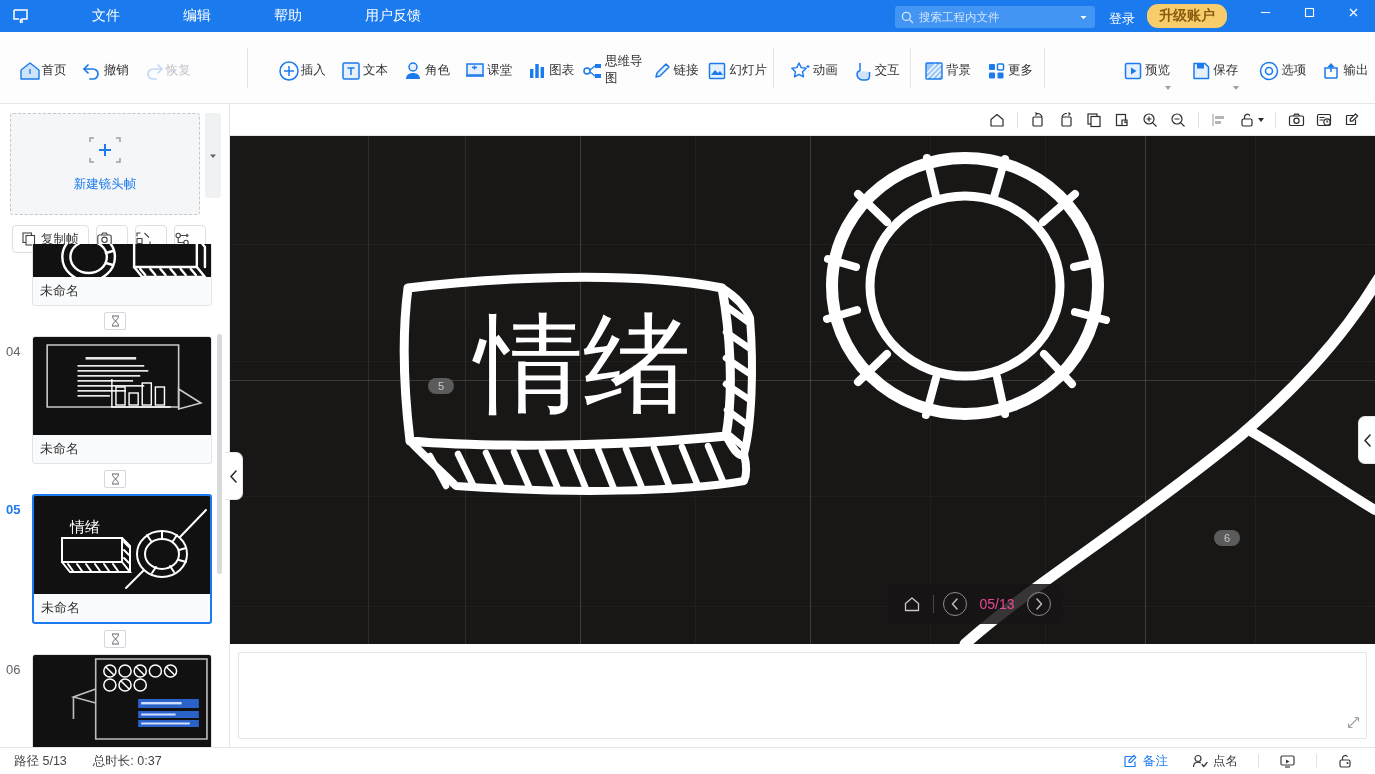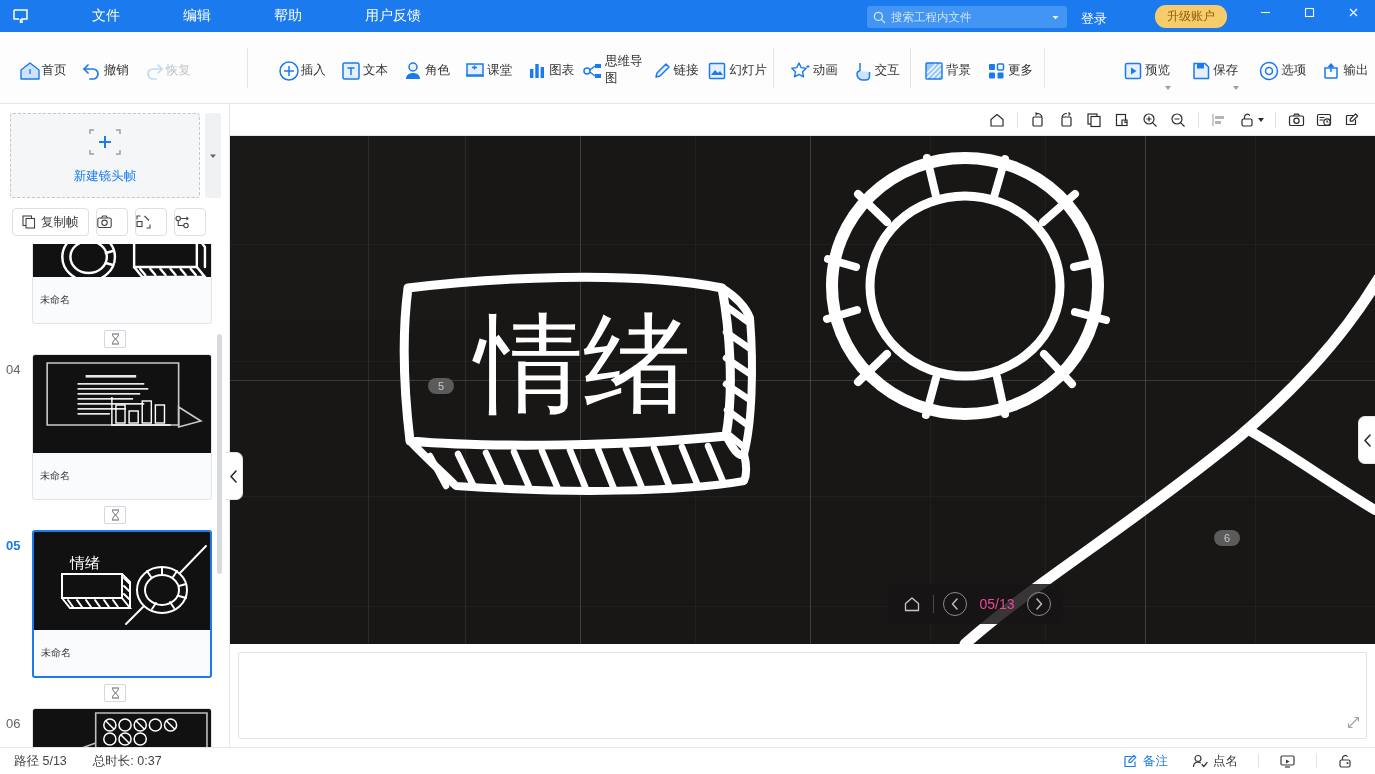--- a/index.html
+++ b/index.html
@@ -31,22 +31,22 @@
   #search-box {
     width: 200px; height: 22px; background: #4295f2; border-radius: 3px;
     display: flex; align-items: center; padding: 0 6px; margin-right: 14px;
   }
   #search-input-text {
     flex: 1; color: #cfe3fb; font-size: 11.5px; margin-left: 5px;
     white-space: nowrap; overflow: hidden;
   }
   #login-btn { color: #fff; font-size: 13px; margin-right: 12px; cursor: pointer; }
   #upgrade-btn {
-    background: #f7cd6b; color: #8a5a10; font-size: 12px; font-weight: normal;
-    border-radius: 11px; padding: 3px 12px; margin-right: 16px; cursor: pointer; margin-left: 36px;
+    background: #f7cd6b; color: #8a5a10; font-size: 14px; font-weight: bold;
+    border-radius: 11px; padding: 3px 12px; margin-right: 16px; cursor: pointer;
   }
   .win-btn {
     width: 44px; height: 32px; display: flex; align-items: center;
     justify-content: center; color: #fff; cursor: pointer;
   }
 
   
   #ribbon {
     position: absolute; left: 0; top: 32px; width: 1375px; height: 72px;
     background: #fdfdfd; border-bottom: 1px solid #e4e6e9;
@@ -66,21 +66,21 @@
     border-right: 3.5px solid transparent; border-top: 4px solid #9aa0a6;
   }
 
   
   #leftpanel {
     position: absolute; left: 0; top: 104px; width: 230px; height: 643px;
     background: #fff; border-right: 1px solid #e4e6e9; overflow: hidden;
   }
   #newframe-row { display: flex; padding: 9px 8px 0 10px; }
   #newframe {
-    flex: 1; height: 85px; border: 1px dashed #c3c8cf; background: #f4f6f8;
+    flex: 1; height: 102px; border: 1px dashed #c3c8cf; background: #f4f6f8;
     border-radius: 3px; display: flex; flex-direction: column;
     align-items: center; justify-content: center; cursor: pointer;
   }
   #newframe-label { color: #1a7aee; font-size: 12.5px; margin-top: 7px; }
   #frame-scroll-down {
     width: 16px; height: 85px; margin-left: 5px; background: #f0f1f3;
     border-radius: 3px; display: flex; align-items: center; justify-content: center;
     cursor: pointer;
   }
   #frametools {
@@ -101,21 +101,21 @@
   .slide-num {
     position: absolute; left: 6px; top: 8px; font-size: 13px; color: #5f6368;
   }
   .slide-wrap.active .slide-num { color: #1a7aee; font-weight: bold; }
   .slide-card {
     border: 1px solid #e0e3e7; border-radius: 3px; background: #fafbfc;
     overflow: hidden;
   }
   .slide-wrap.active .slide-card { border: 2px solid #1a7aee; }
   .slide-thumb { height: 98px; background: #111111; position: relative; overflow: hidden; }
-  .slide-name { font-size: 10px; color: #333; padding: 16px 7px; }
+  .slide-name { font-size: 13px; color: #333; padding: 5px 7px; }
   .timer-gap {
     height: 30px; display: flex; align-items: center; justify-content: center;
   }
   .timer-chip {
     width: 22px; height: 18px; border: 1px solid #d4d7db; border-radius: 2px;
     background: #fff; display: flex; align-items: center; justify-content: center;
     cursor: pointer;
   }
   #left-scrollbar {
     position: absolute; right: 7px; top: 230px; width: 5px; height: 240px;

